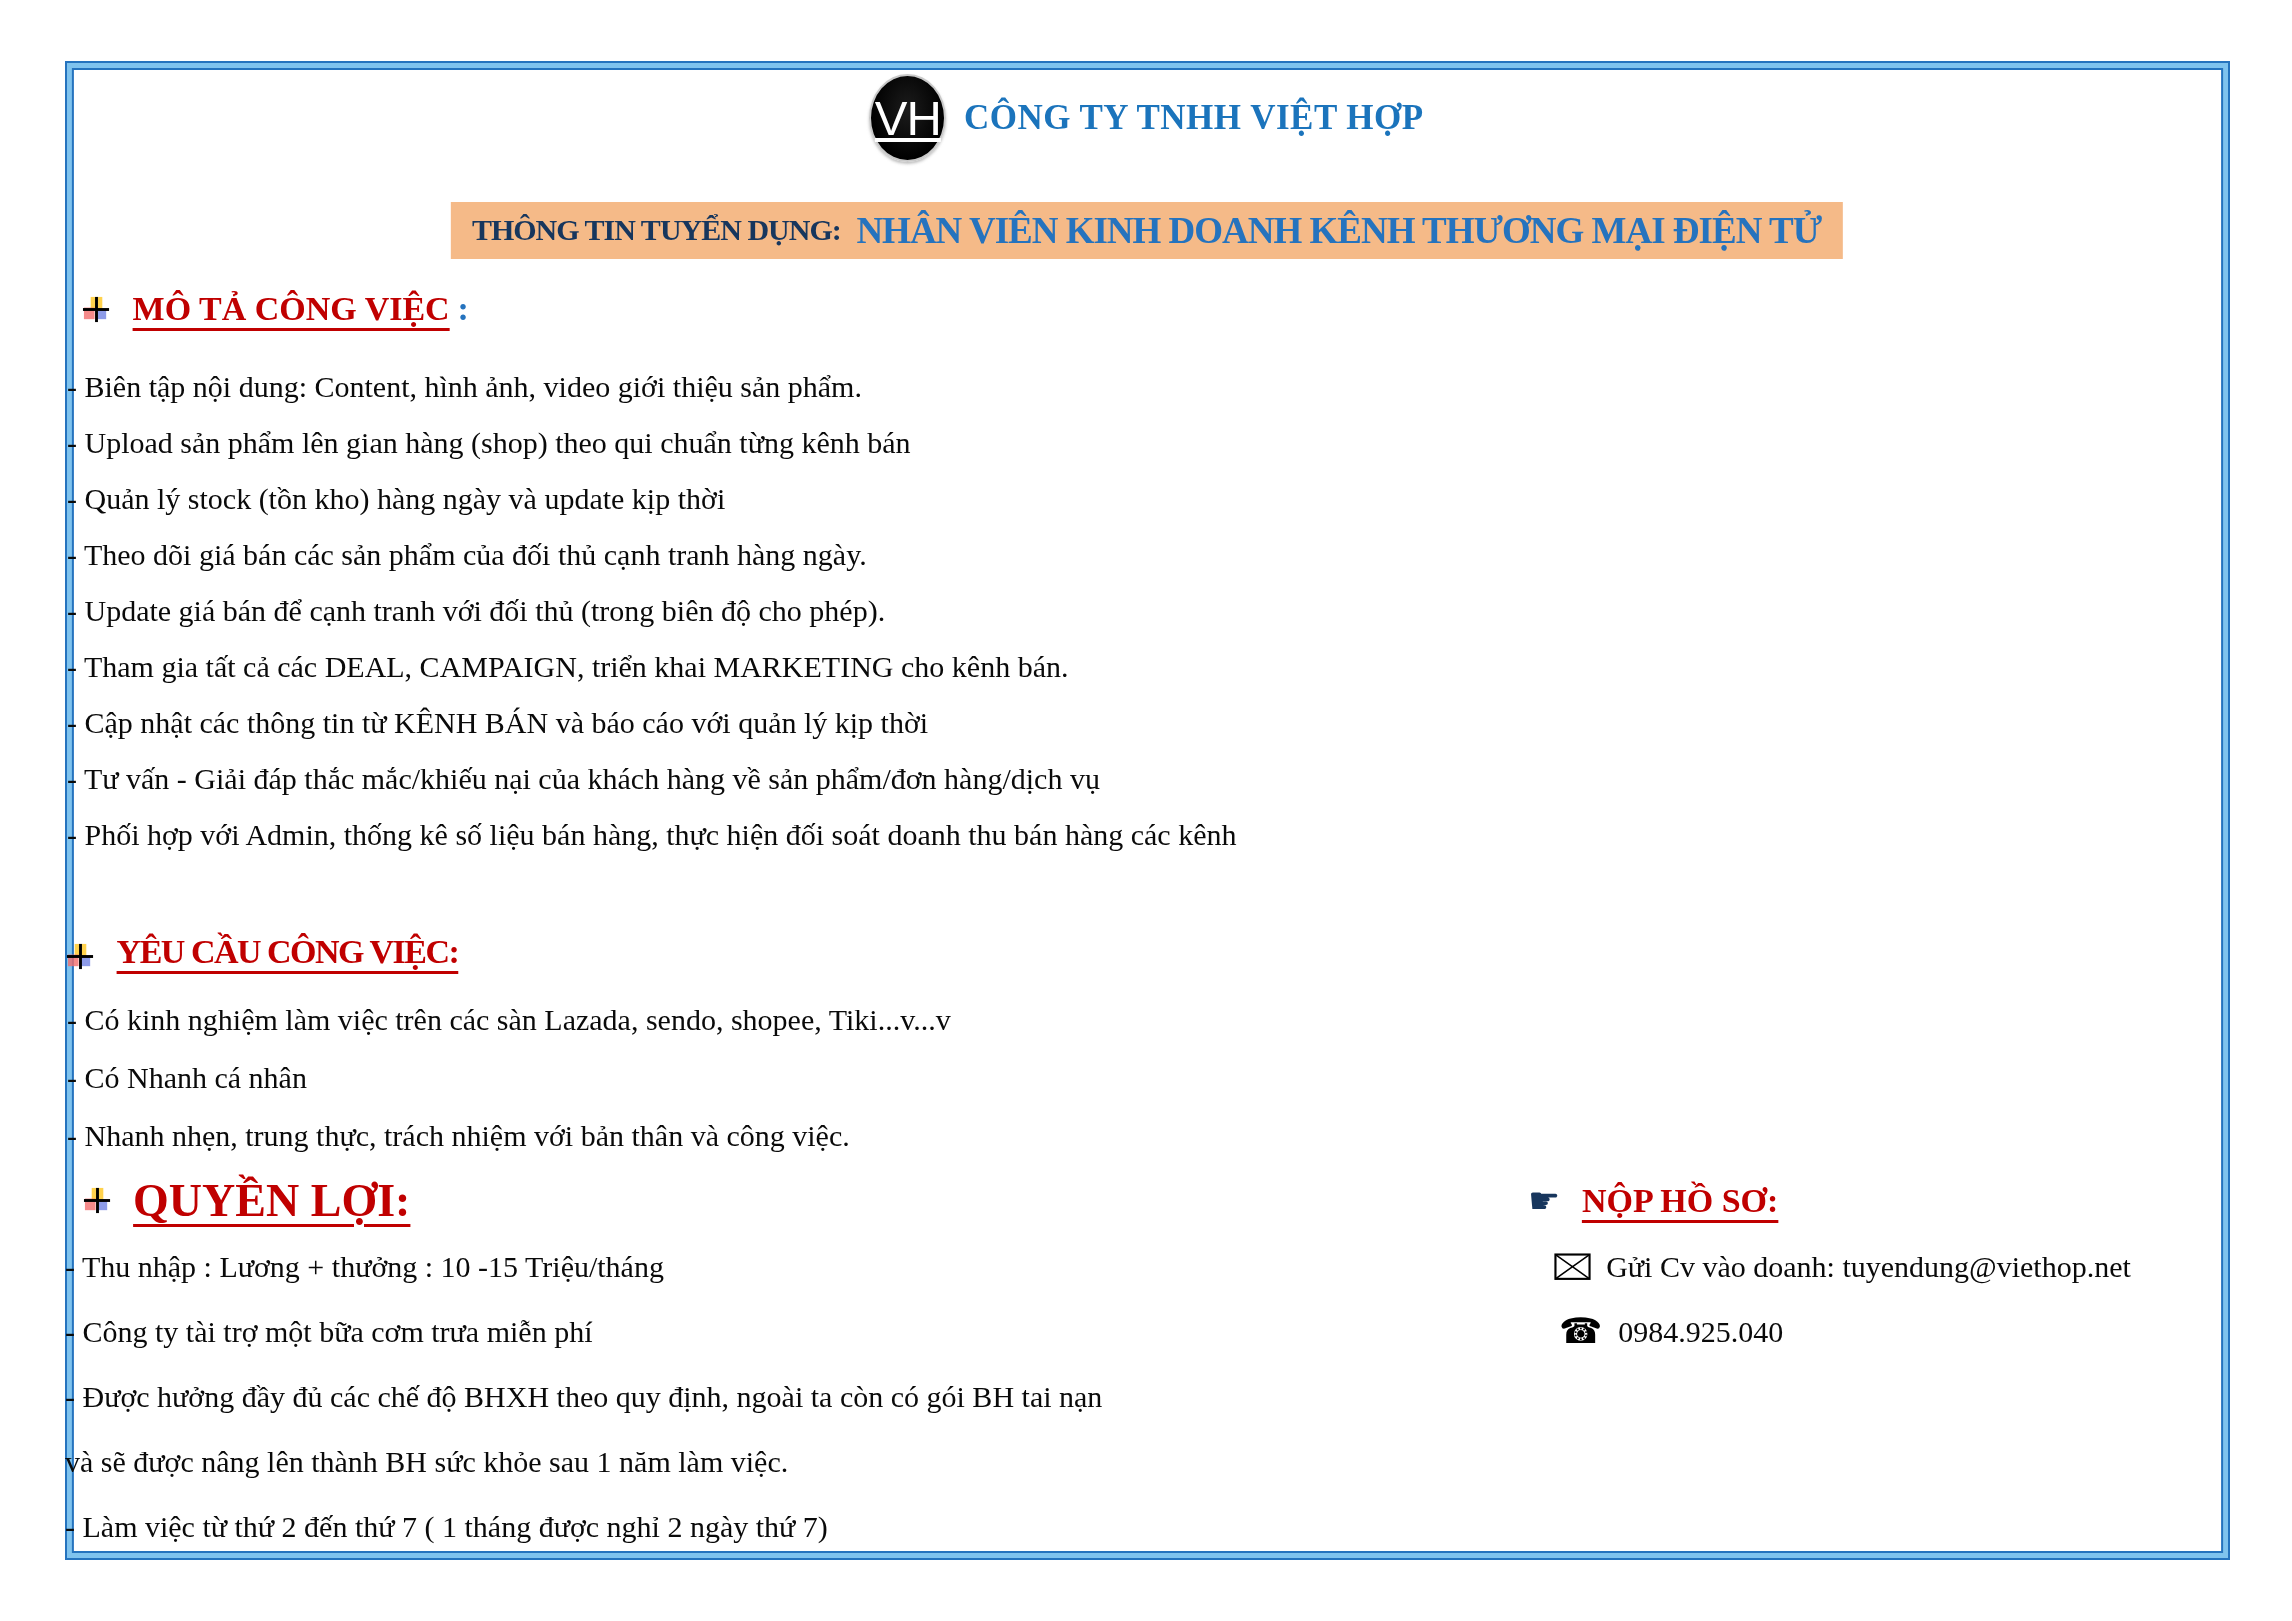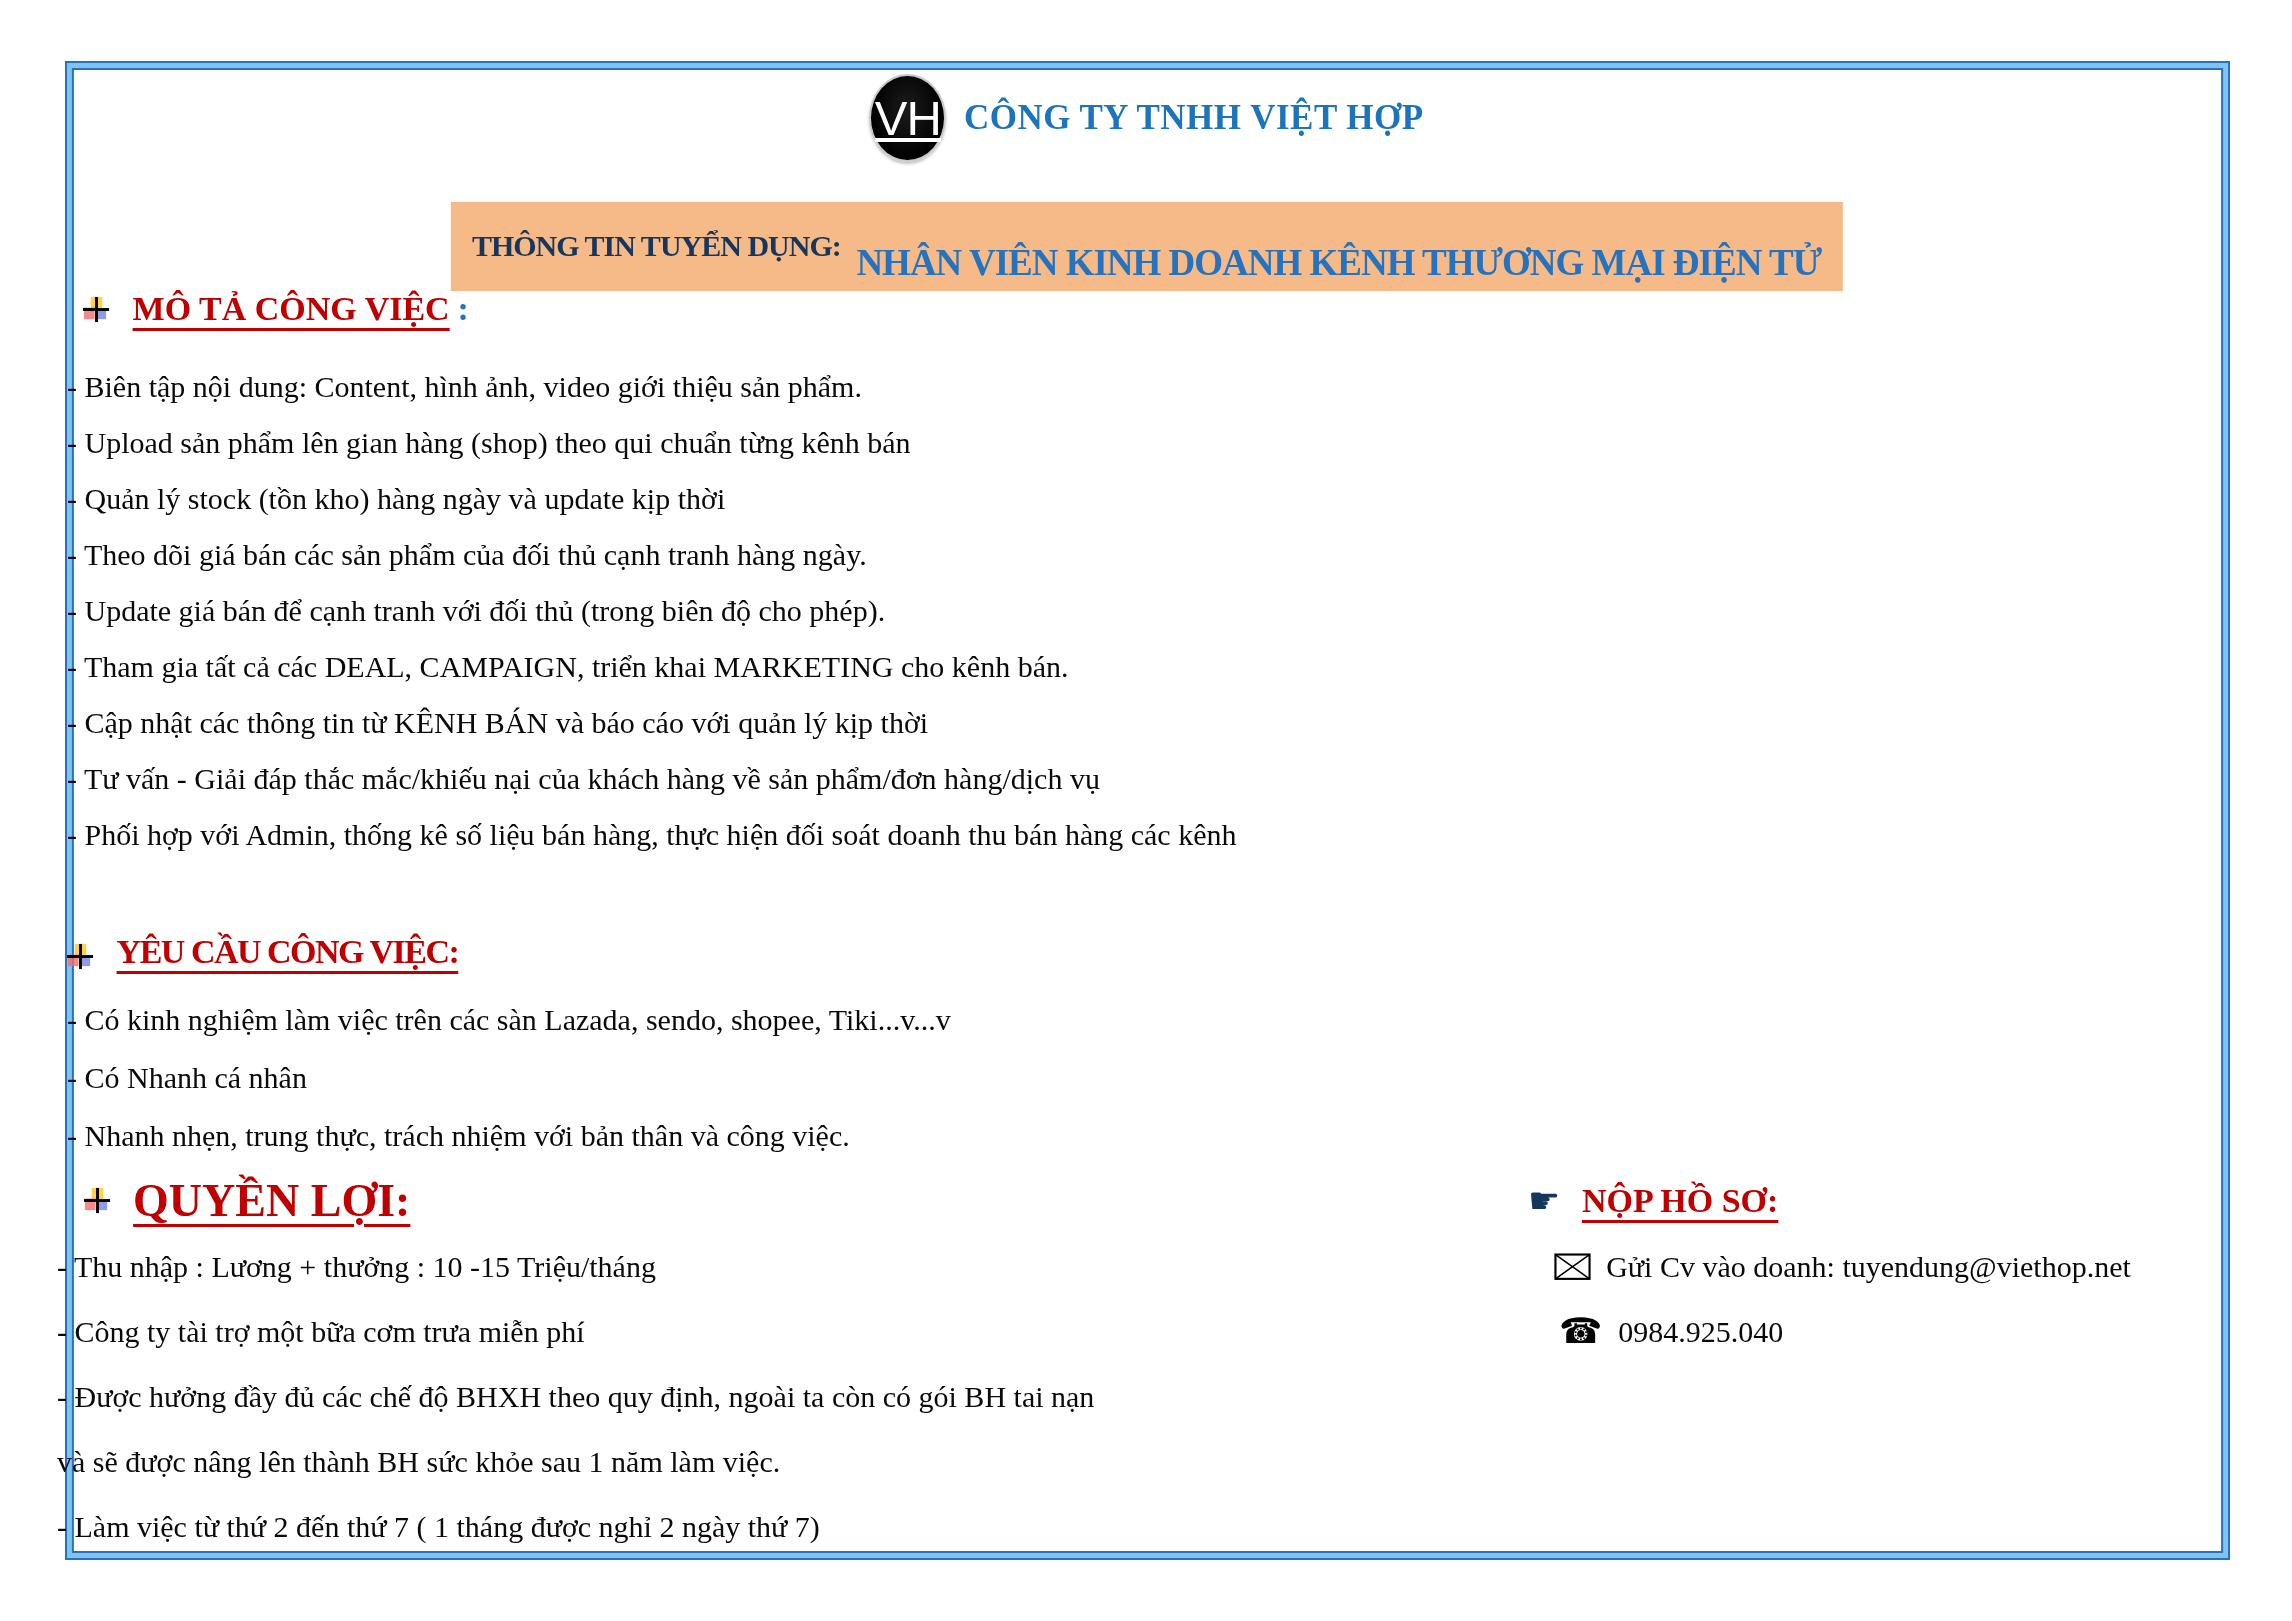--- a/index.html
+++ b/index.html
@@ -31,21 +31,21 @@
   }
   .company{
     font-size:35px;font-weight:bold;color:#1B74BC;letter-spacing:0.5px;
   }
   .banner{
     position:absolute;top:202px;left:50%;transform:translateX(-50%);
     background:#F5BA88;display:flex;align-items:center;gap:15.7px;
     padding:6.9px 21.6px;white-space:nowrap;
   }
   .banner-prefix{font-size:30px;font-weight:bold;color:#17365D;letter-spacing:-1px;}
-  .banner-title{font-size:37px;font-weight:bold;color:#2573BE;letter-spacing:-1px;margin-top:32px;}
+  .banner-title{font-size:37px;font-weight:bold;color:#2573BE;letter-spacing:-1px;}
 
   .sec-heading{
     position:absolute;display:flex;align-items:center;gap:21.6px;
   }
   .sec-heading .txt{
     font-size:34px;font-weight:bold;color:#C00000;
     text-decoration:underline;text-decoration-color:#C00000;
     text-decoration-thickness:2.9px;text-underline-offset:7.8px;
   }
   .sec-heading .colon-blue{
@@ -64,21 +64,21 @@
 
   .cols{
     position:absolute;top:1167px;left:57px;right:65px;
     display:flex;align-items:flex-start;
   }
   .col-left{flex:1;}
   .col-right{width:700px;}
   .col-heading{display:flex;align-items:center;gap:21.6px;height:67px;}
   .col-left .col-heading{margin-left:25.5px;}
   .benefit-list,.apply-list{list-style:none;margin:0;padding:0;}
-  .benefit-list li{display:flex;align-items:center;height:65px;font-size:30px;}
+  .benefit-list li{display:flex;align-items:center;height:65px;font-size:30px;margin-left:8px;}
   .apply-row{display:flex;align-items:center;height:65px;font-size:30px;gap:15.7px;}
   .apply-row.email{padding-left:25.5px;}
   .apply-row.phone{padding-left:31px;}
 
   .hand-icon{
     font-family:"DejaVu Sans", sans-serif;font-size:36px;color:#17365D;line-height:1;
   }
   .phone-icon{
     font-family:"DejaVu Sans", sans-serif;font-size:35px;color:#000;line-height:1;
   }

